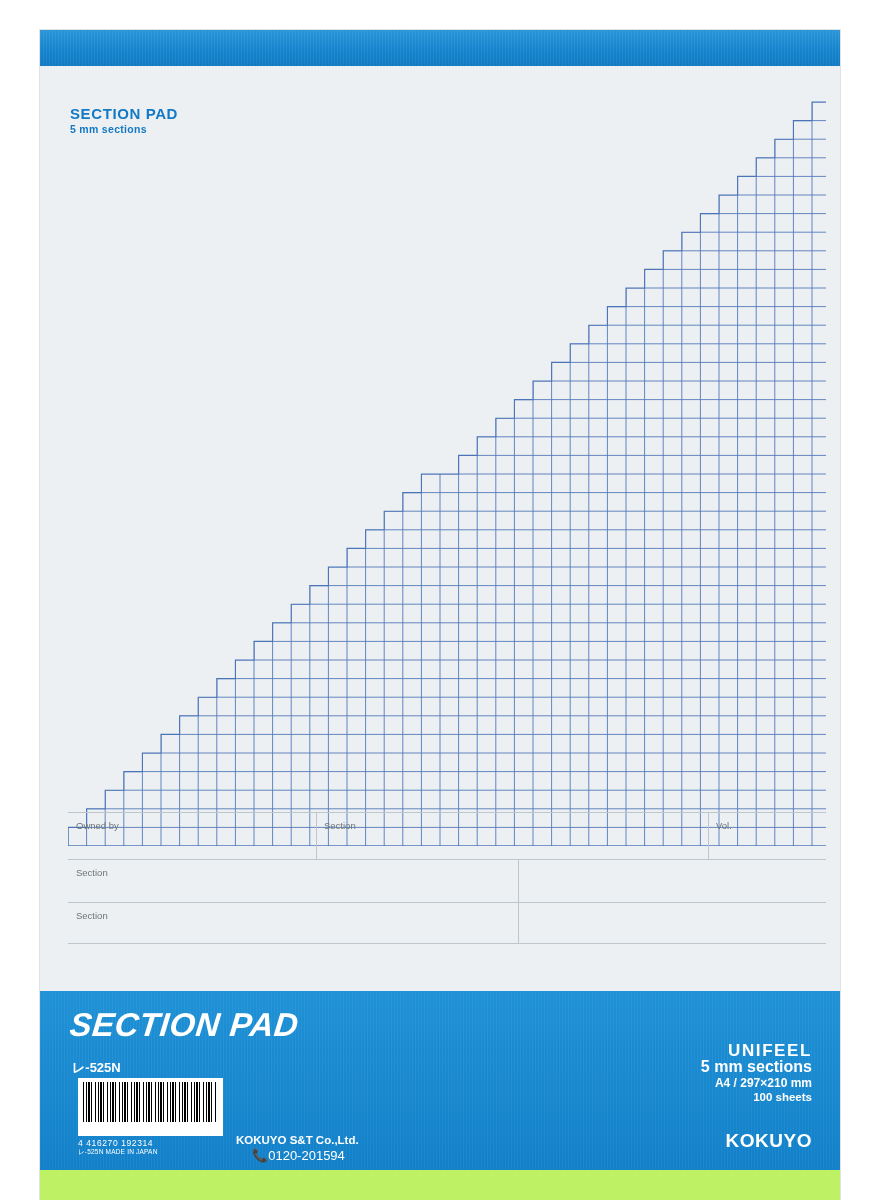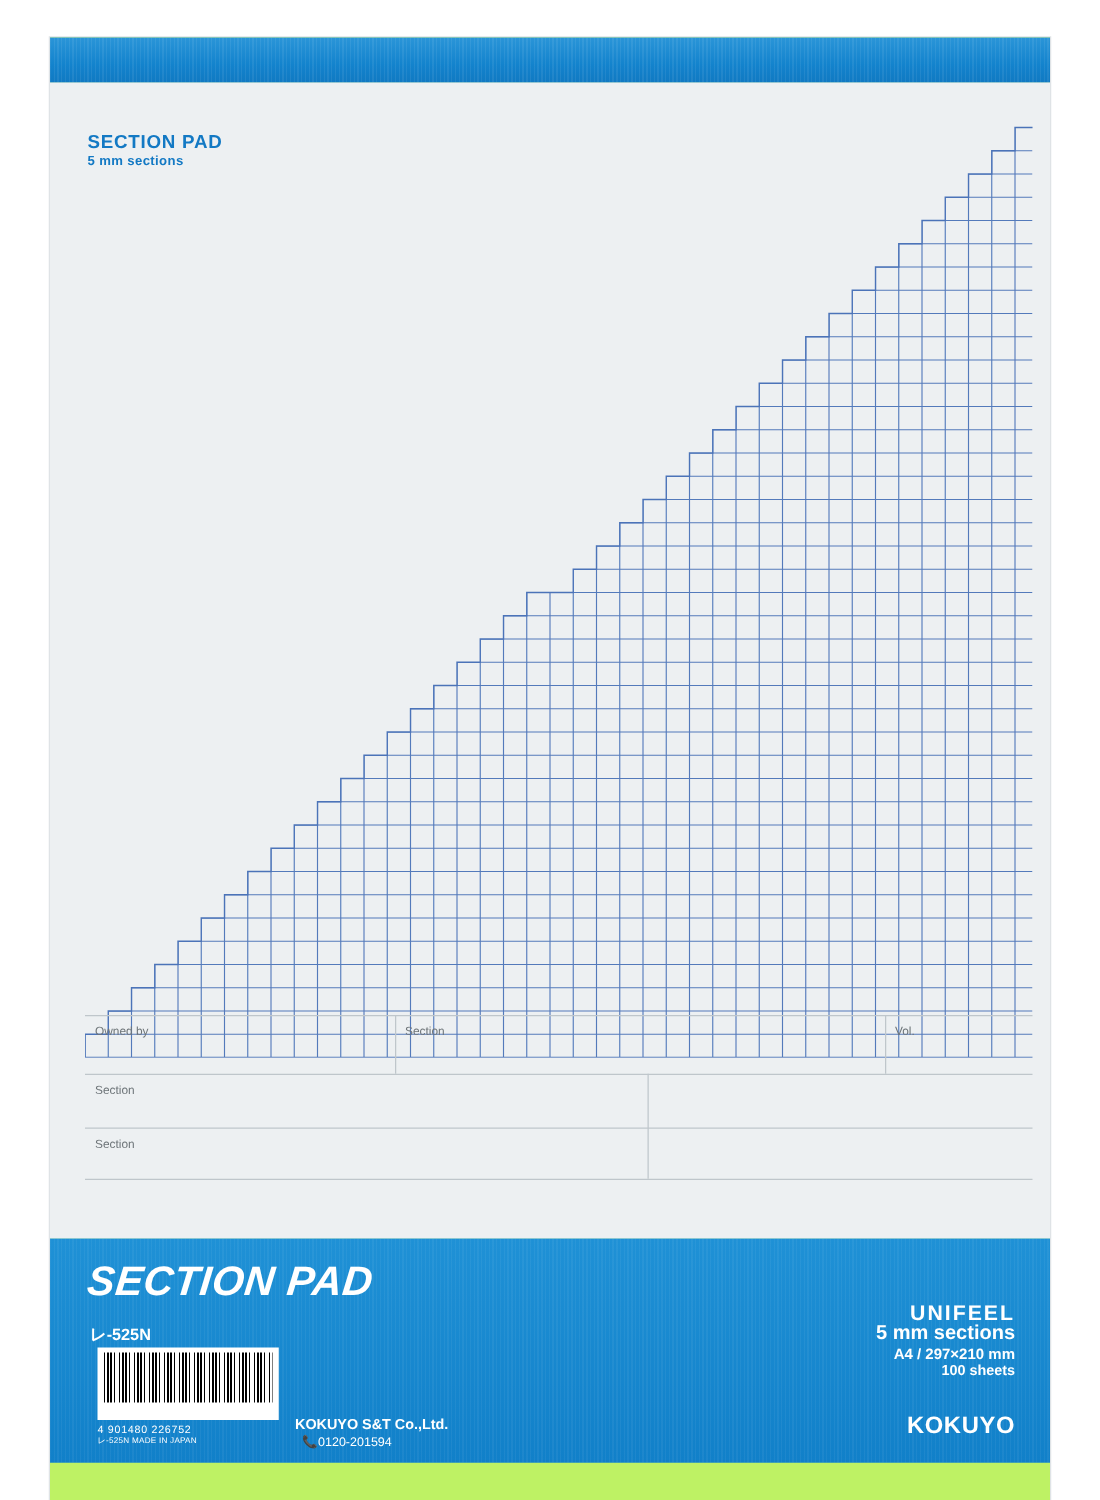--- a/index.html
+++ b/index.html
@@ -240,24 +240,24 @@
     left: 196px;
     top: 143px;
     color: #ffffff;
     font-size: 11.5px;
     font-weight: bold;
     white-space: nowrap;
     text-align: right;
   }
   .hotline {
     position: absolute;
-    left: 202px;
+    left: 212px;
     top: 157px;
     color: #ffffff;
-    font-size: 10px;
+    font-size: 13px;
     white-space: nowrap;
   }
 </style>
 </head>
 <body>
 
 <div class="product">
 
   <div class="top-band">
     <div class="texture"></div>
@@ -396,20 +396,20 @@
       <div class="s1">5 mm sections</div>
       <div class="s2">A4 / 297×210 mm</div>
       <div class="s3">100 sheets</div>
     </div>
 
     <div class="kokuyo-logo">KOKUYO</div>
 
     <div class="barcode-box">
       <div class="barcode-bars"></div>
     </div>
-    <div class="barcode-digits">4  901480 226752</div>
+    <div class="barcode-digits">4  416270 192314</div>
     <div class="barcode-sub">レ-525N        MADE IN JAPAN</div>
 
     <div class="company">KOKUYO S&amp;T Co.,Ltd.</div>
     <div class="hotline">📞0120-201594</div>
   </div>
 
 </div>
 
 </body></html>

